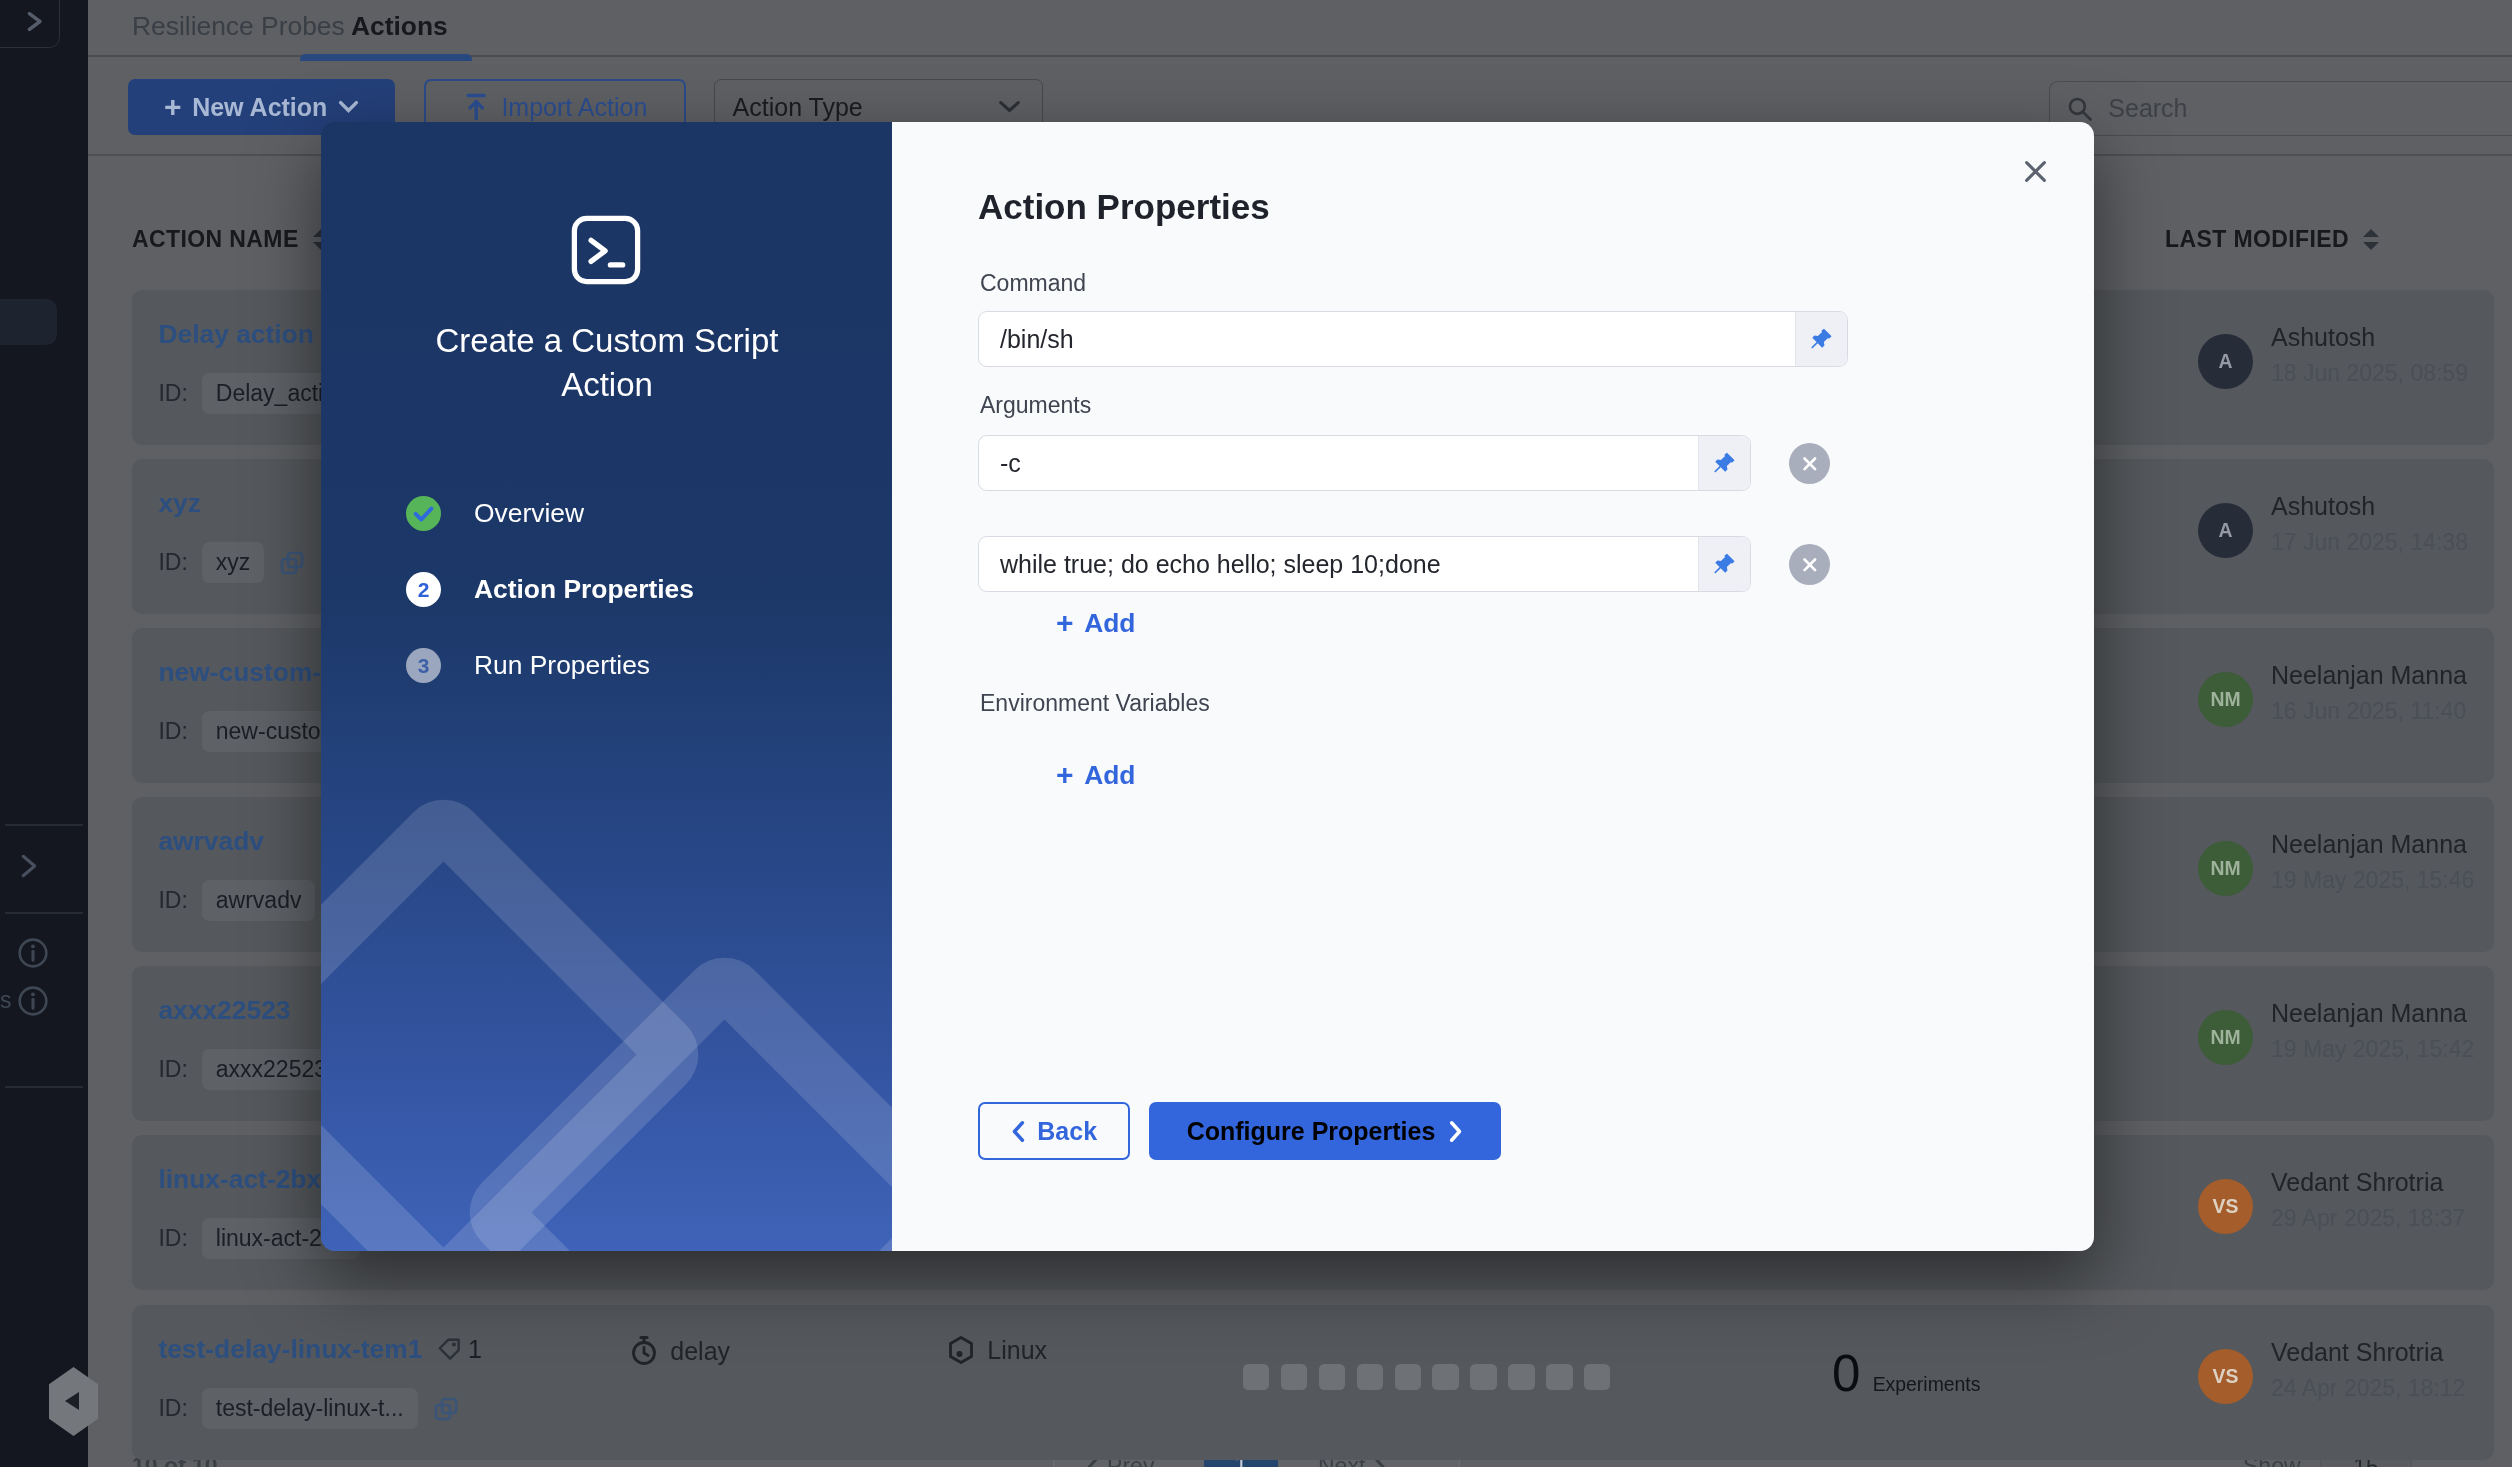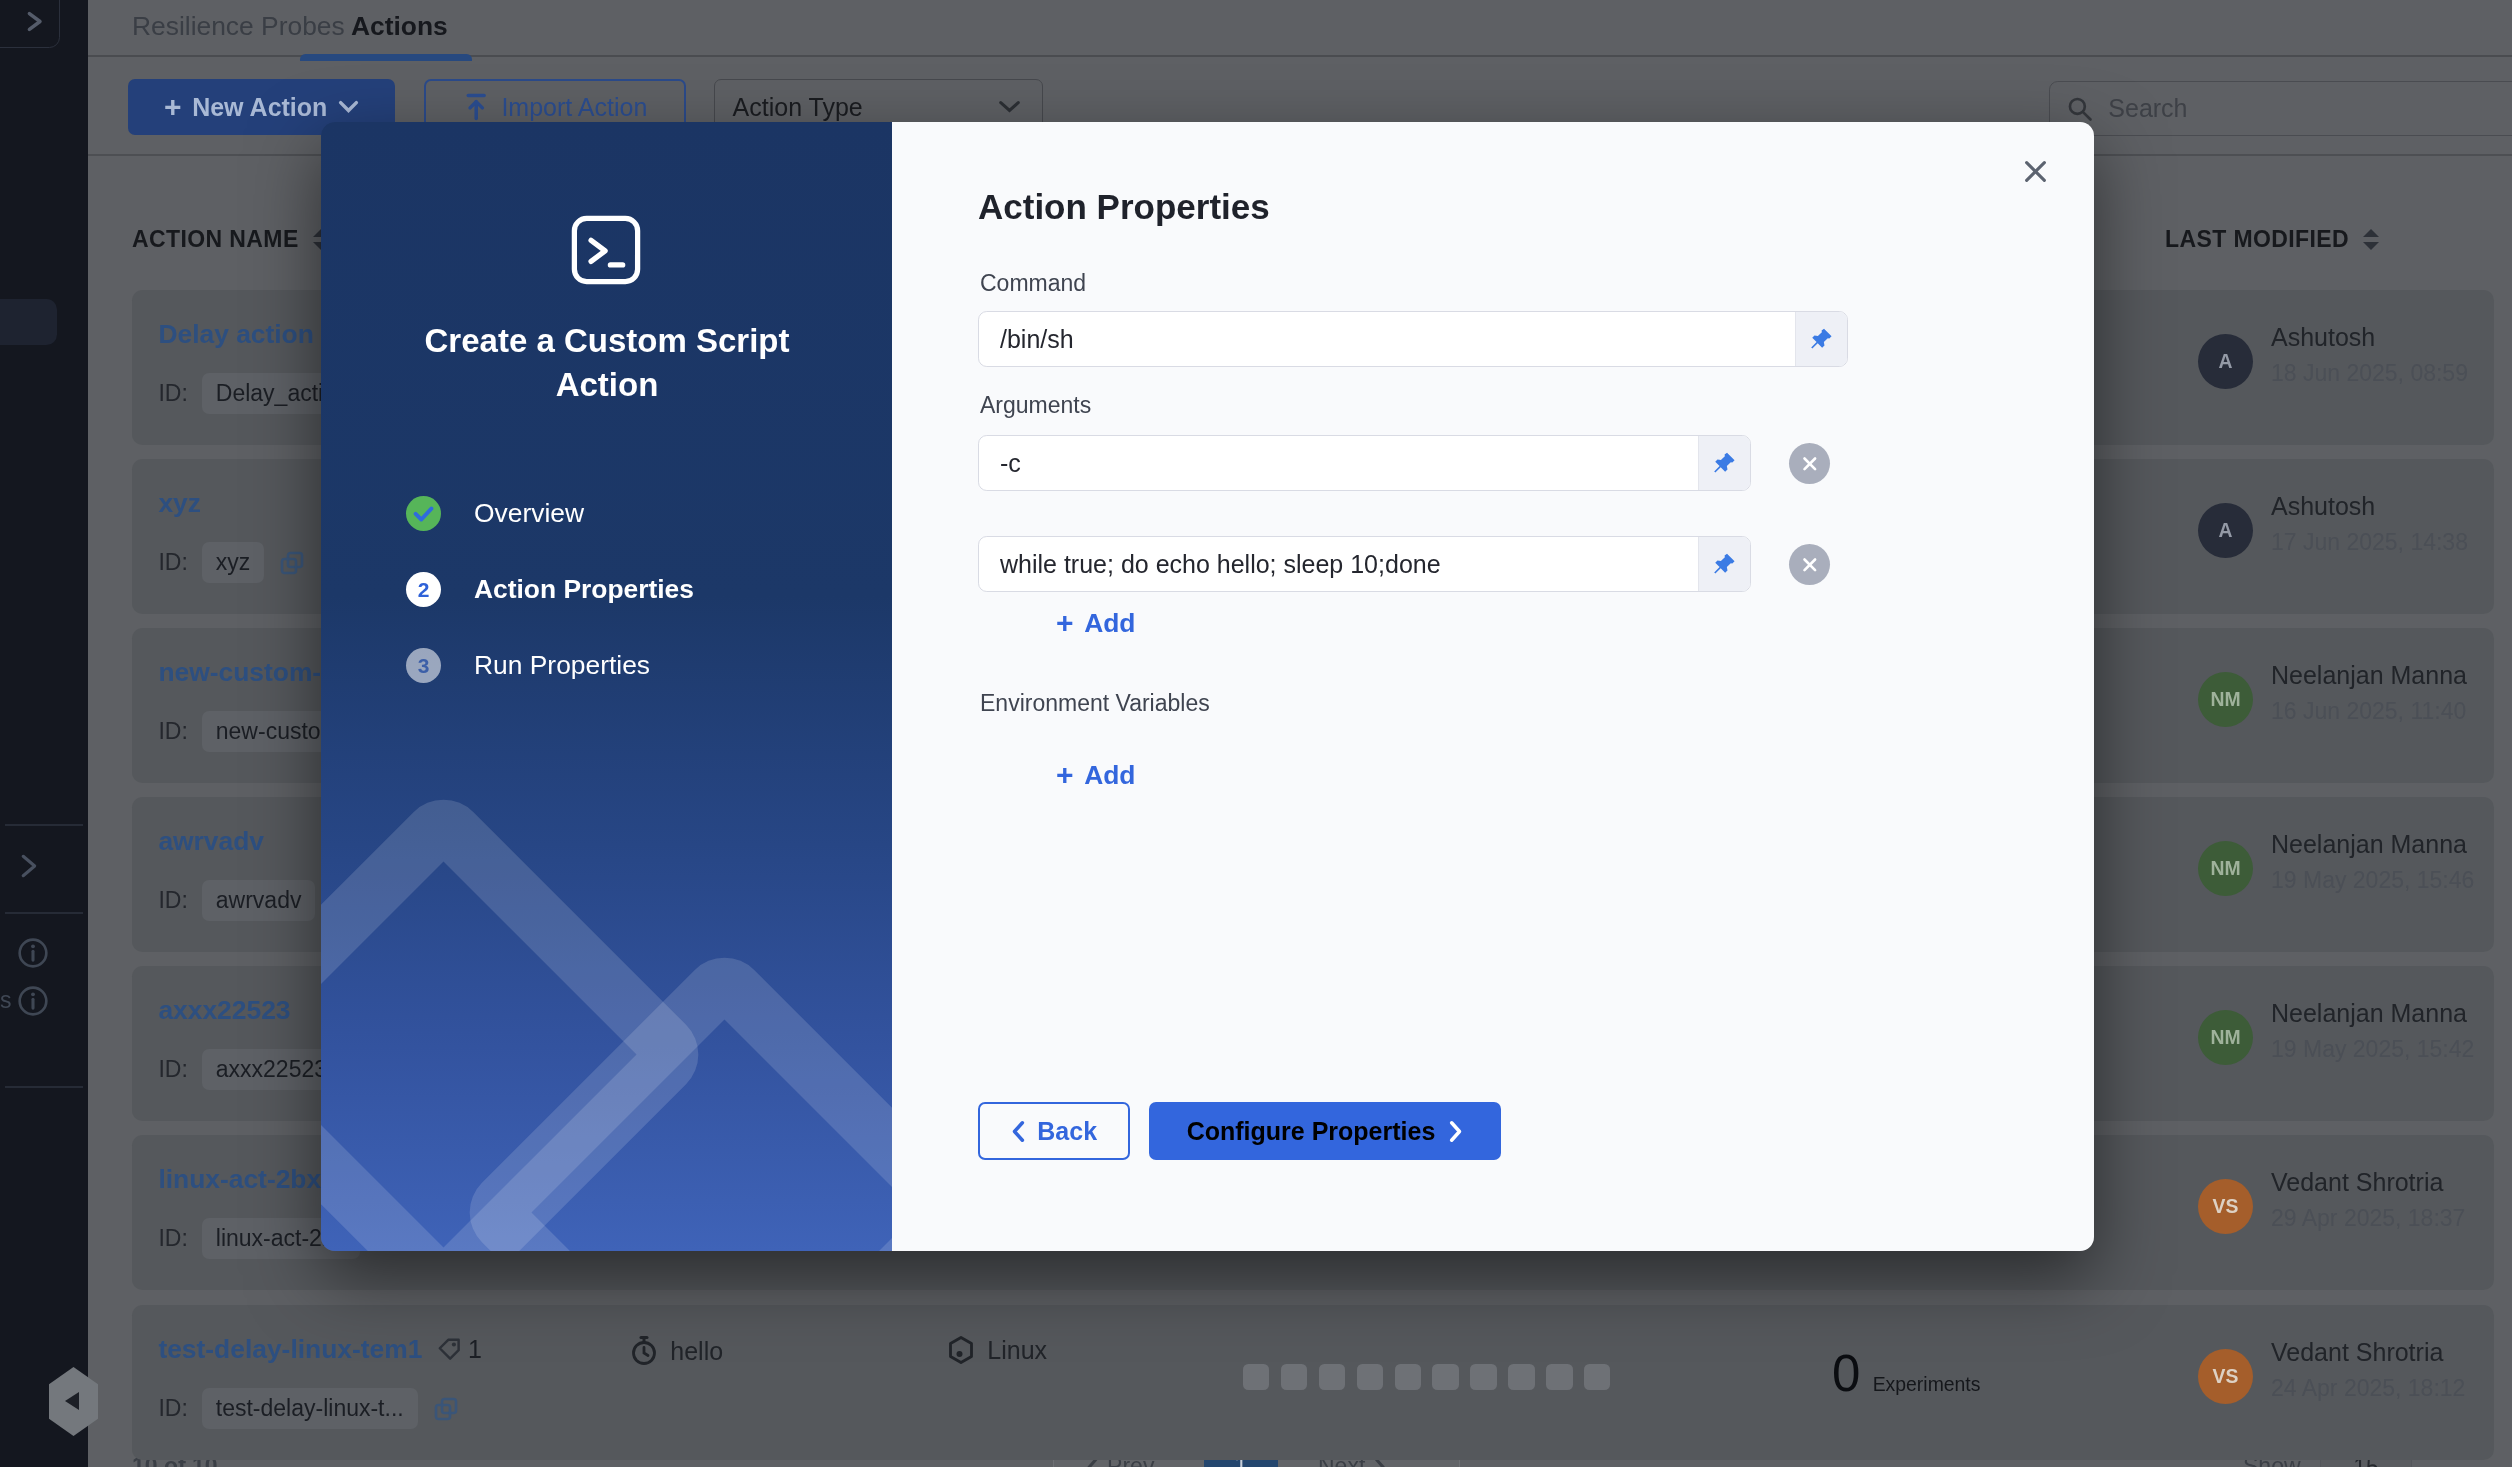--- a/index.html
+++ b/index.html
@@ -80,21 +80,21 @@
   
   .modal{position:absolute;left:321px;top:122px;width:1773px;height:1129px;border-radius:14px;z-index:10;
     box-shadow:0 26.4px 70px rgba(0,0,0,0.5);display:flex;}
   .m-side{position:relative;width:571px;border-radius:14px 0 0 14px;overflow:hidden;
     background:linear-gradient(180deg,#1b3564 0%,#1c3868 42%,#274685 64%,#33539f 82%,#3f63b8 100%);}
   .wm{position:absolute;border:56px solid rgba(255,255,255,0.14);transform:rotate(45deg);border-radius:42px;}
   .wm1{left:-70px;top:740px;width:273px;height:273px;}
   .wm2{left:211px;top:898px;width:273px;height:273px;}
   .s-icon{position:absolute;left:249px;top:92px;}
   .s-title{position:absolute;left:92px;top:197px;width:388px;text-align:center;color:#fff;
-    font-size:33px;font-weight:bold;line-height:44px;}
+    font-size:33px;font-weight:normal;line-height:44px;}
   .s-steps{position:absolute;left:85px;top:374px;display:flex;flex-direction:column;gap:41px;}
   .step{display:flex;align-items:center;gap:33px;}
   .step .dot{width:35px;height:35px;border-radius:50%;display:flex;align-items:center;justify-content:center;
     font-size:21px;font-weight:bold;flex:0 0 auto;}
   .step.done .dot{background:#56b559;}
   .step.active .dot{background:#ffffff;color:#2f62d8;}
   .step.todo .dot{background:rgba(255,255,255,0.55);color:#3c5fa8;}
   .step .lab{font-size:26.4px;color:#fff;}
   .step.active .lab{font-weight:bold;}
 
@@ -304,21 +304,21 @@
           </svg>
     </div>
     <div class="row-extras">
       <div class="ext-type">
         <svg width="28" height="32" viewBox="0 0 28 32">
               <line x1="11" y1="2.5" x2="17" y2="2.5" stroke="#212429" stroke-width="3" stroke-linecap="round"></line>
               <line x1="14" y1="3" x2="14" y2="8" stroke="#212429" stroke-width="3"></line>
               <circle cx="14" cy="18" r="10.5" fill="none" stroke="#212429" stroke-width="2.8"></circle>
               <polyline points="14,12.5 14,18 18,20.5" fill="none" stroke="#212429" stroke-width="2.8" stroke-linecap="round"></polyline>
             </svg>
-        <span>hello</span>
+        <span>delay</span>
       </div>
       <div class="ext-os">
         <svg width="28" height="30" viewBox="0 0 28 30">
               <path d="M14 2.5 L24.5 8.5 V21.5 L14 27.5 L3.5 21.5 V8.5 Z" fill="none" stroke="#212429" stroke-width="2.8" stroke-linejoin="round"></path>
               <circle cx="12.5" cy="19" r="3" fill="#212429"></circle>
             </svg>
         <span>Linux</span>
       </div>
       <div class="ext-skel">
             <i></i>

